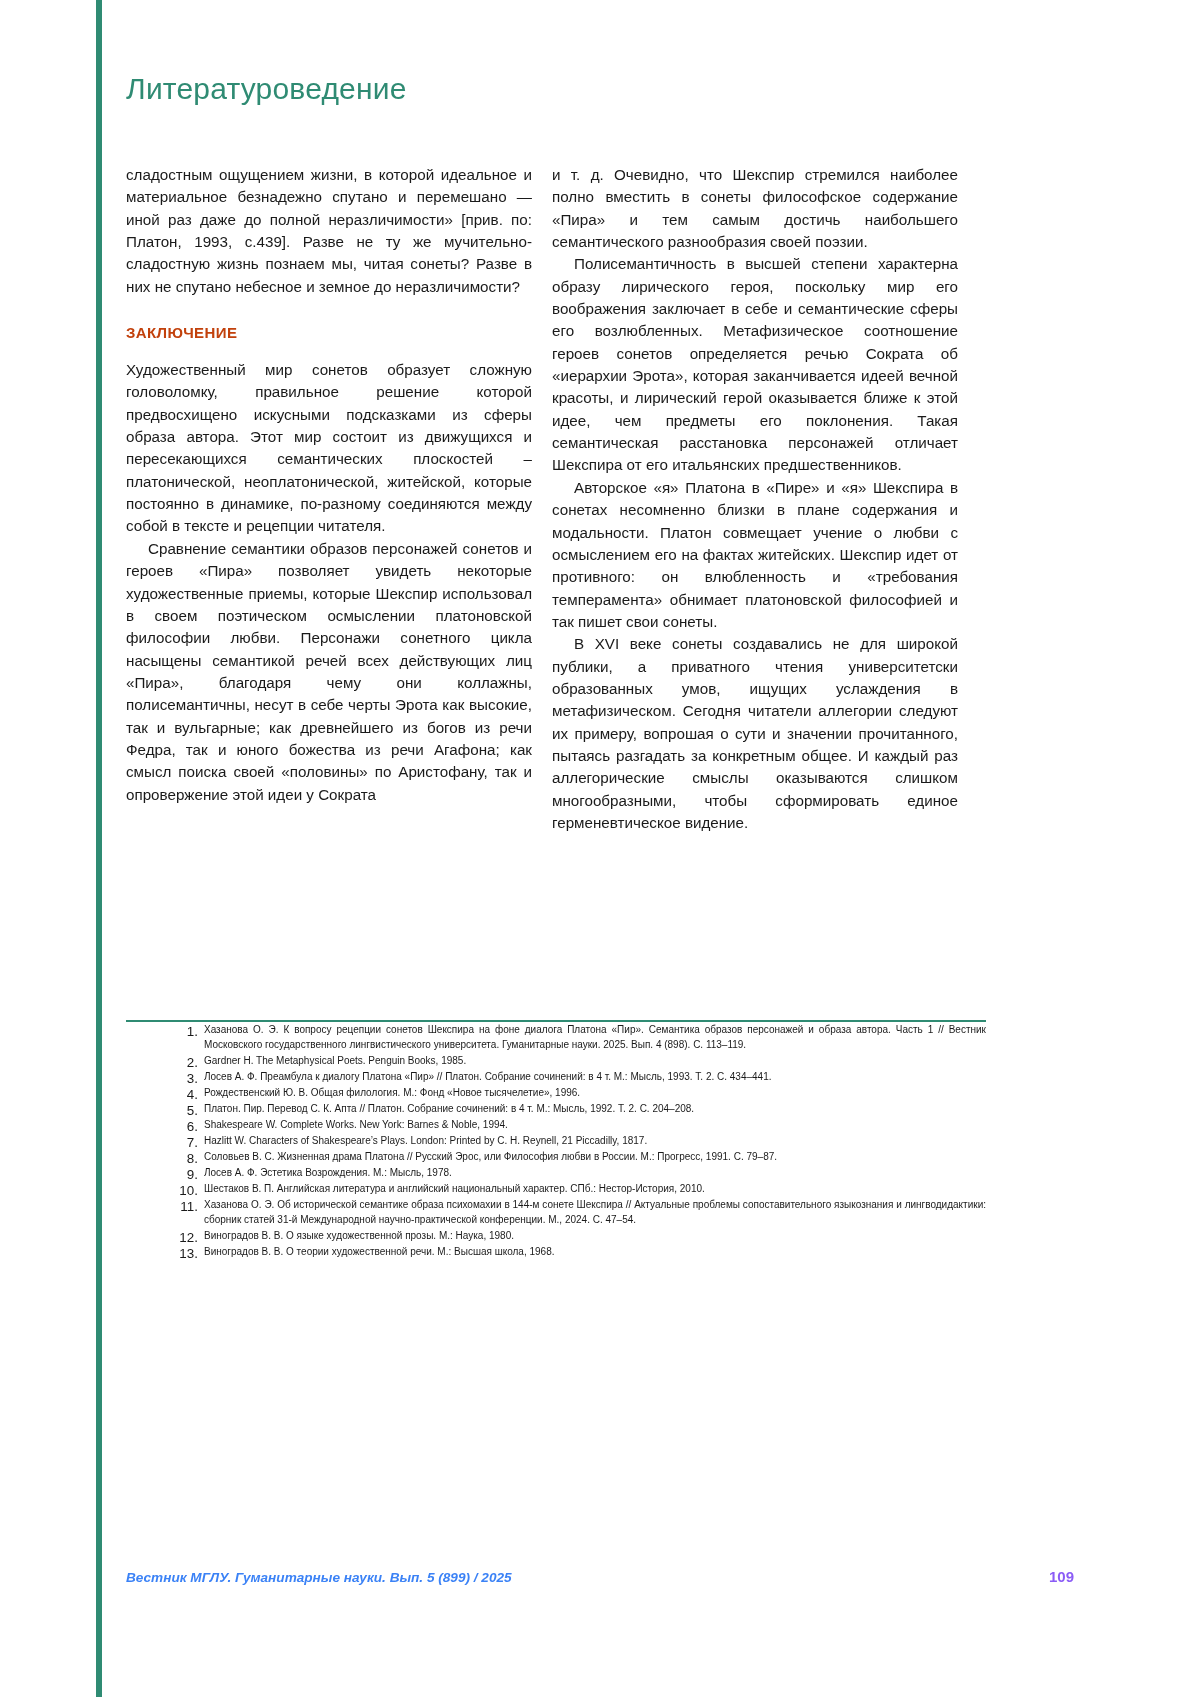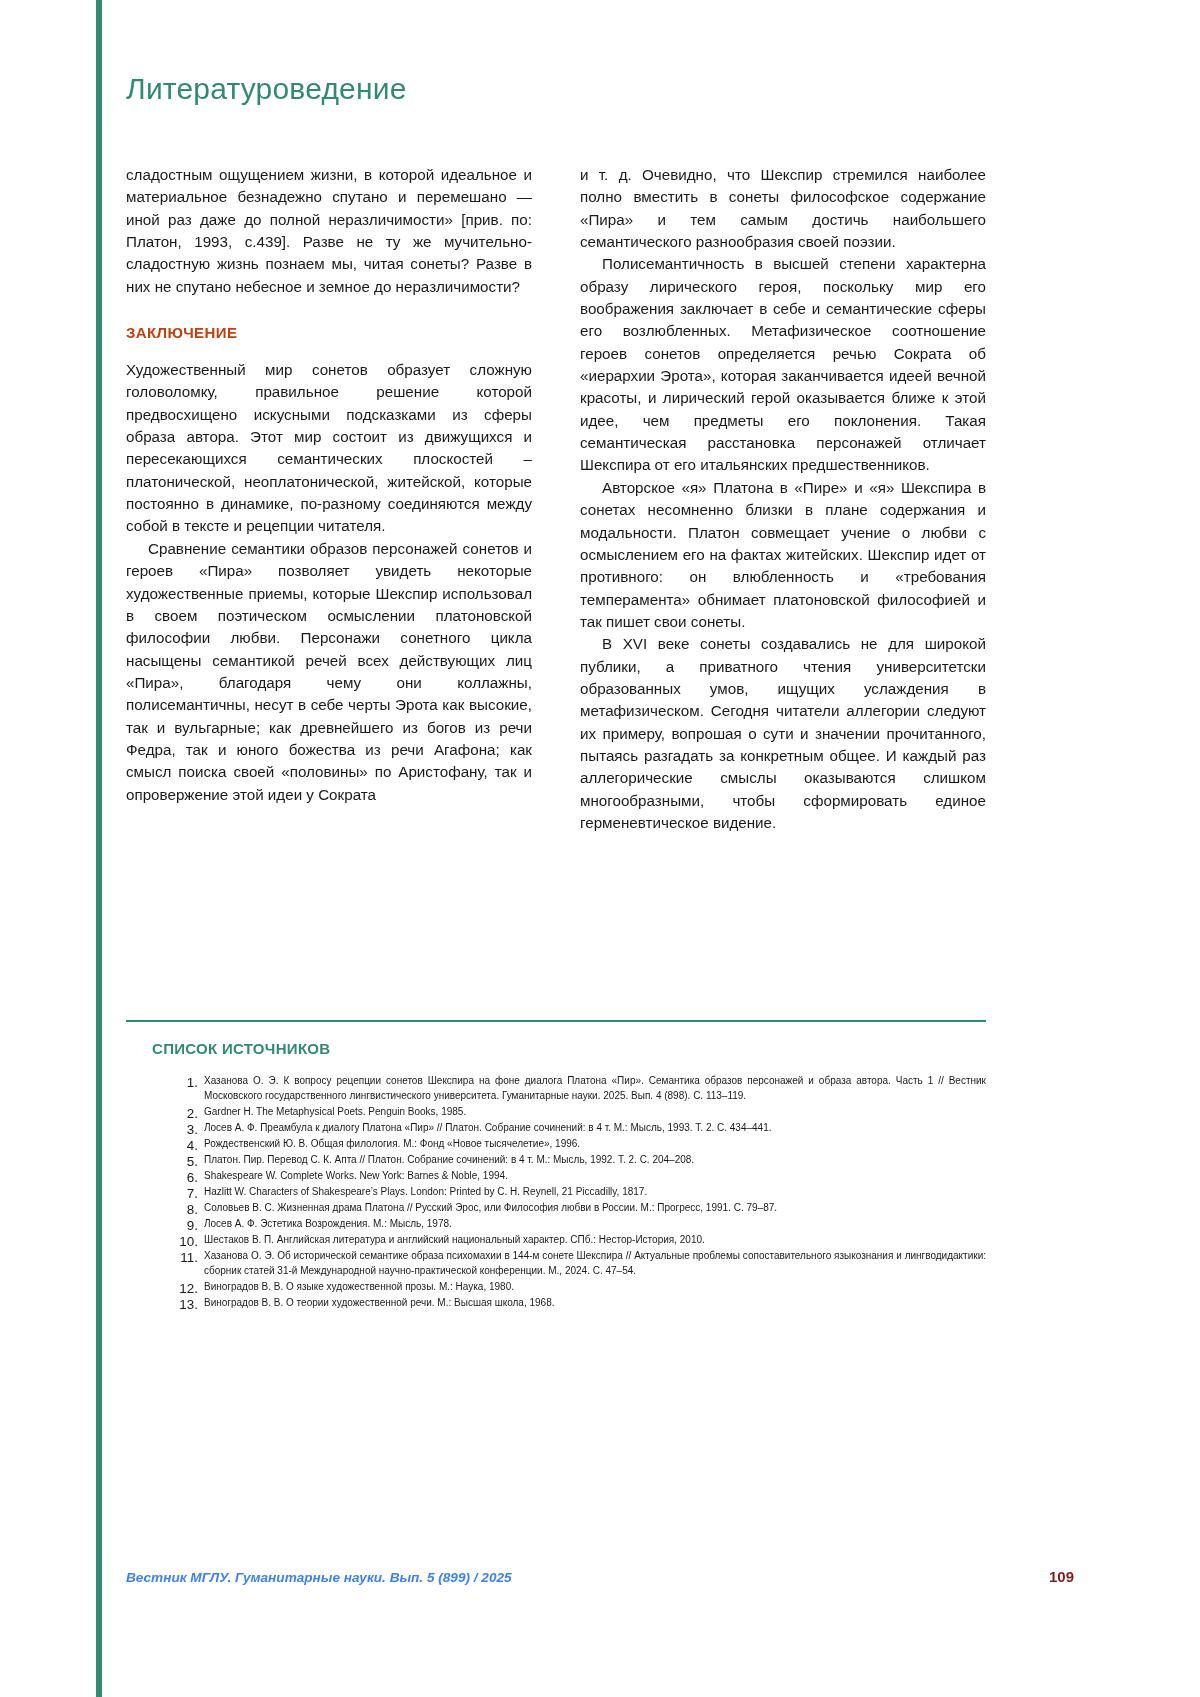--- a/index.html
+++ b/index.html
@@ -37,21 +37,21 @@
   .section-title {
     margin-top: 72px;
     font-size: 30px;
     font-weight: 400;
     color: #2f8b73;
     letter-spacing: 0.2px;
   }
   .columns {
     margin-top: 58px;
     display: flex;
-    gap: 48px;
+    gap: 20px;
   }
   .col {
     width: 406px;
   }
   p.body {
     margin: 0;
     font-size: 15.2px;
     line-height: 1.47;
     text-align: justify;
     text-justify: inter-word;
@@ -119,21 +119,21 @@
   }
   .footer-left {
     font-size: 13.6px;
     font-style: italic;
     font-weight: bold;
     color: #3b82f6;
   }
   .footer-right {
     font-size: 15px;
     font-weight: bold;
-    color: #7f1d1d;
+    color: #8b5cf6;
     text-align: right;
   }
 </style>
 </head>
 <body>
 
 <div class="page">
 
   <div class="left-rule"></div>
 
@@ -155,21 +155,20 @@
         <p class="body">Полисемантичность в высшей степени характерна образу лирического героя, поскольку мир его воображения заключает в себе и семантические сферы его возлюбленных. Метафизическое соотношение героев сонетов определяется речью Сократа об «иерархии Эрота», которая заканчивается идеей вечной красоты, и лирический герой оказывается ближе к этой идее, чем предметы его поклонения. Такая семантическая расстановка персонажей отличает Шекспира от его итальянских предшественников.</p>
         <p class="body">Авторское «я» Платона в «Пире» и «я» Шекспира в сонетах несомненно близки в плане содержания и модальности. Платон совмещает учение о любви с осмыслением его на фактах житейских. Шекспир идет от противного: он влюбленность и «требования темперамента» обнимает платоновской философией и так пишет свои сонеты.</p>
         <p class="body">В XVI веке сонеты создавались не для широкой публики, а приватного чтения университетски образованных умов, ищущих услаждения в метафизическом. Сегодня читатели аллегории следуют их примеру, вопрошая о сути и значении прочитанного, пытаясь разгадать за конкретным общее. И каждый раз аллегорические смыслы оказываются слишком многообразными, чтобы сформировать единое герменевтическое видение.</p>
       </div>
 
     </div>
   </div>
 
   <div class="sources">
     <div class="rule"></div>
-    <h2 class="sources-title">СПИСОК ИСТОЧНИКОВ</h2>
     <ol class="refs">
       <li>Хазанова О. Э. К вопросу рецепции сонетов Шекспира на фоне диалога Платона «Пир». Семантика образов персонажей и образа автора. Часть 1 // Вестник Московского государственного лингвистического университета. Гуманитарные науки. 2025. Вып. 4 (898). С. 113–119.</li>
       <li>Gardner H. The Metaphysical Poets. Penguin Books, 1985.</li>
       <li>Лосев А. Ф. Преамбула к диалогу Платона «Пир» // Платон. Собрание сочинений: в 4 т. М.: Мысль, 1993. Т. 2. С. 434–441.</li>
       <li>Рождественский Ю. В. Общая филология. М.: Фонд «Новое тысячелетие», 1996.</li>
       <li>Платон. Пир. Перевод С. К. Апта // Платон. Собрание сочинений: в 4 т. М.: Мысль, 1992. Т. 2. С. 204–208.</li>
       <li>Shakespeare W. Complete Works. New York: Barnes &amp; Noble, 1994.</li>
       <li>Hazlitt W. Characters of Shakespeare’s Plays. London: Printed by C. H. Reynell, 21 Piccadilly, 1817.</li>
       <li>Соловьев В. С. Жизненная драма Платона // Русский Эрос, или Философия любви в России. М.: Прогресс, 1991. С. 79–87.</li>
       <li>Лосев А. Ф. Эстетика Возрождения. М.: Мысль, 1978.</li>

